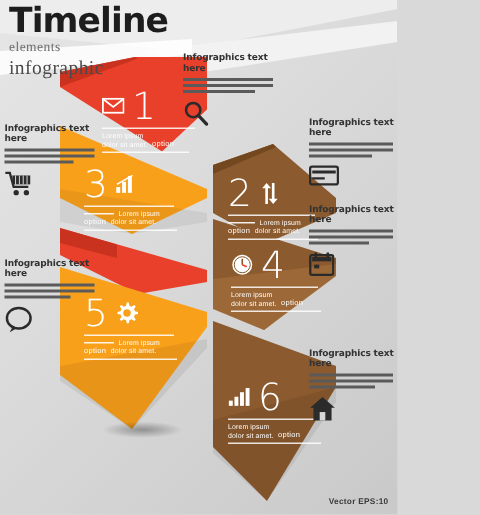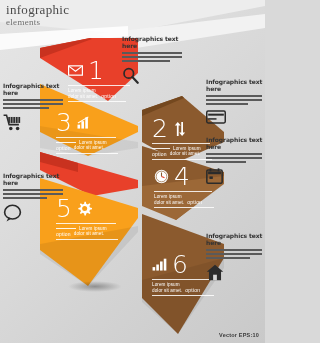--- a/index.html
+++ b/index.html
@@ -58,22 +58,23 @@
 </head>
 <body>
 
 <div id="stage">
 
   <div class="hdr-ribbon" id="hdr1"></div>
   <div class="hdr-ribbon" id="hdr2"></div>
   <div class="hdr-ribbon" id="hdr3"></div>
 
   <div id="title-block">
+    <div id="title-main">Timeline</div>
+    <div id="title-sub2">elements</div>
     <div id="title-sub1">infographic</div>
-    <div id="title-sub2">elements</div>
   </div>
 
   <div class="seg" style="top:38px;left:40px;width:98px;height:63px;background:#E8402A;
               clip-path:polygon(50px 0,98px 0,98px 35px,68px 63px,0 20px,0 10px);"></div>
   <div class="shade" style="top:38px;left:40px;width:52px;height:22px;background:#C9321F;
               clip-path:polygon(50px 0,52px 1px,0 20px,0 10px);"></div>
   <div class="shade" style="top:73px;left:138px;width:0;height:0;"></div>
 
   <div class="seg" style="top:84px;left:40px;width:30px;height:26px;background:#E08A10;
               clip-path:polygon(0 0,28px 17px,28px 26px,0 14px);"></div>

